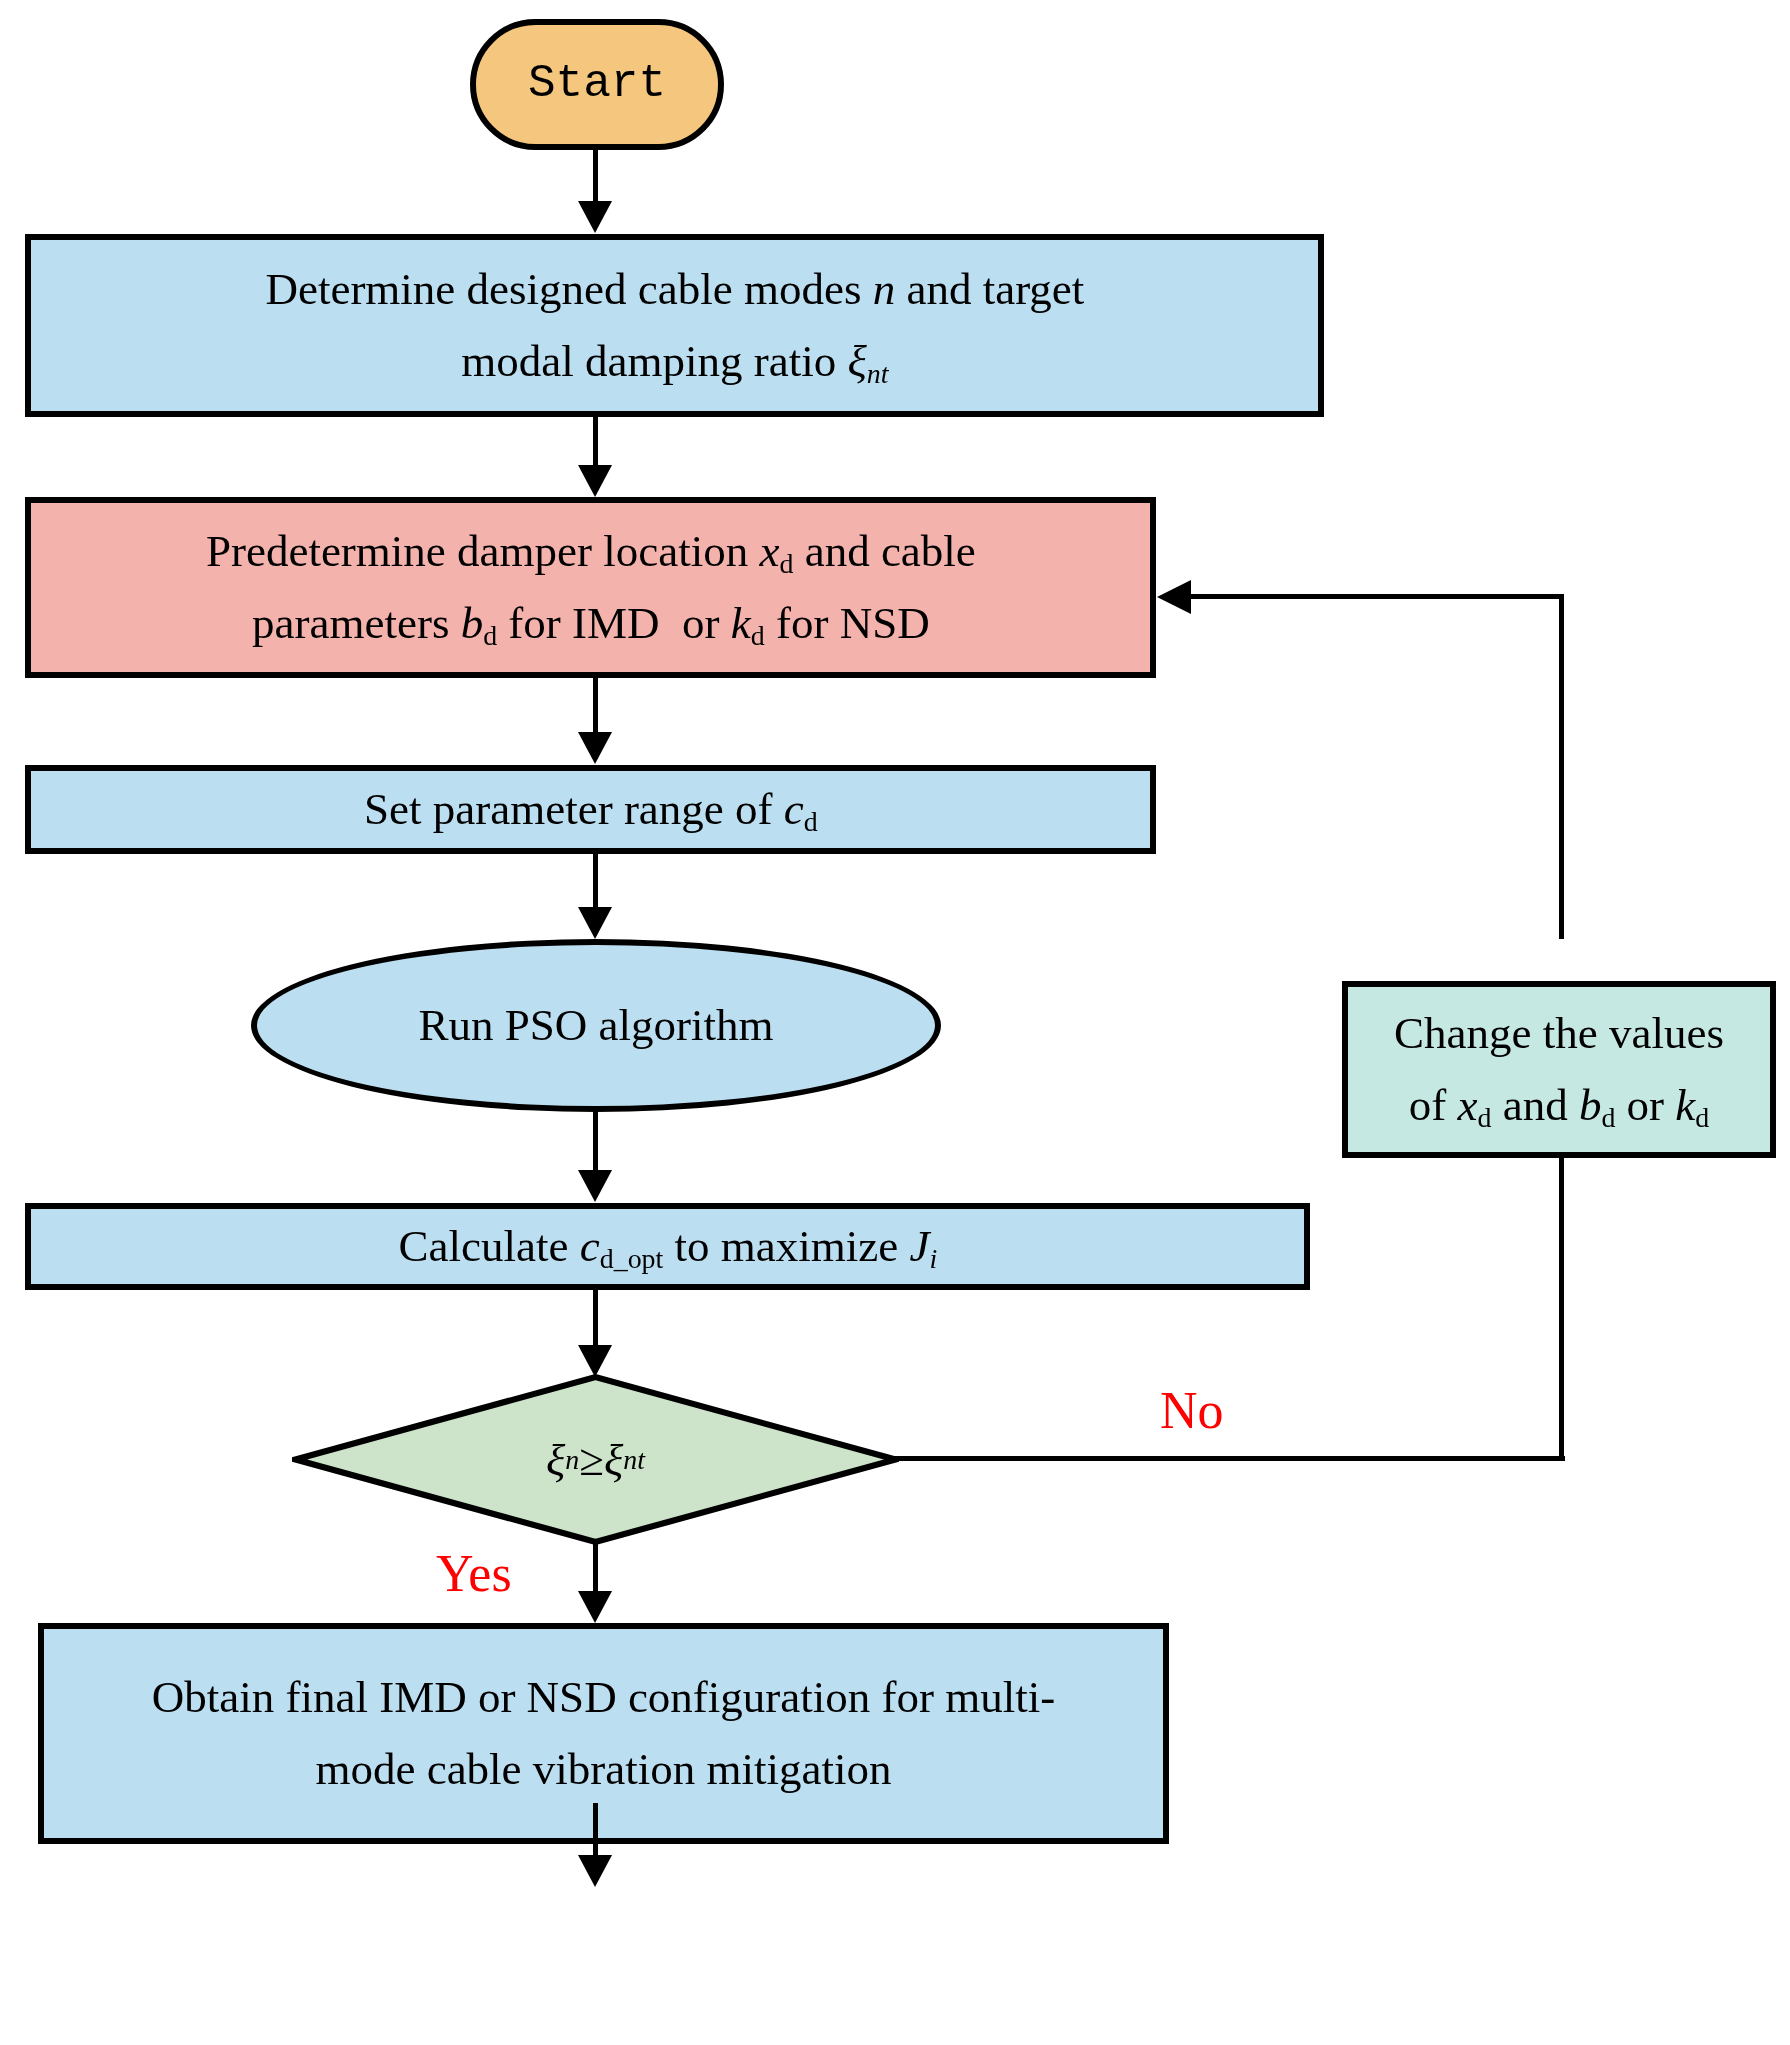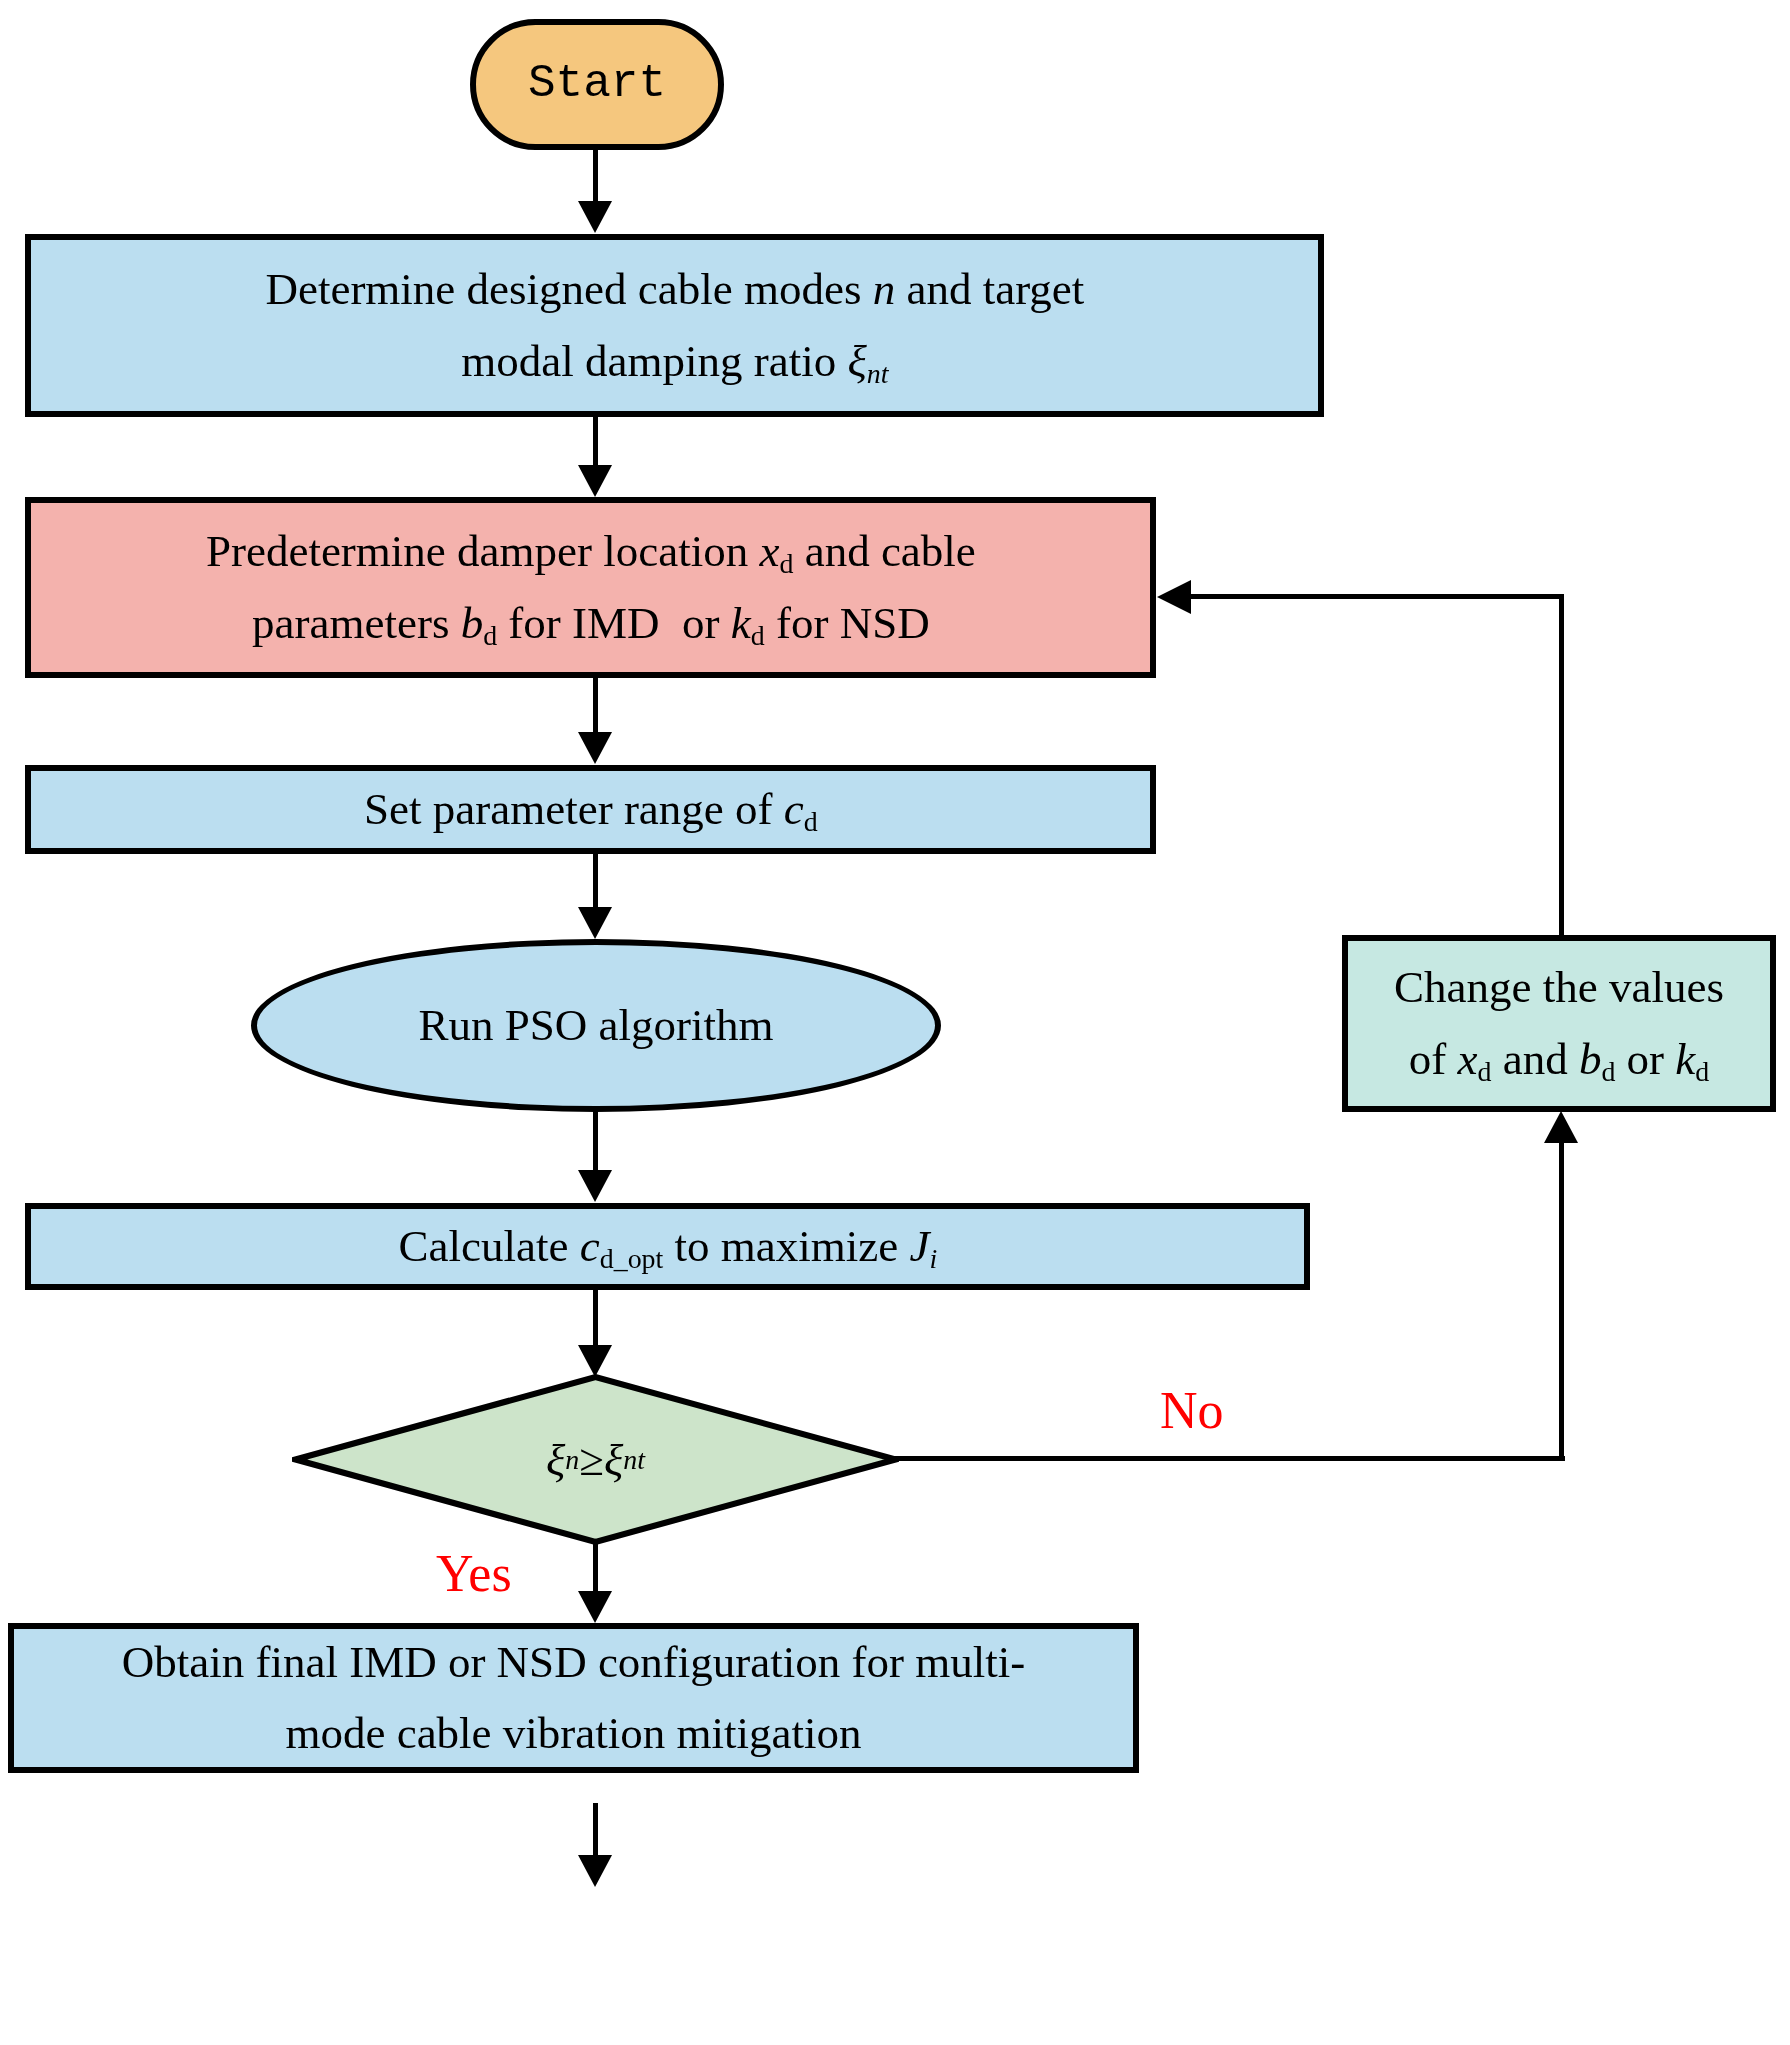--- a/index.html
+++ b/index.html
@@ -8,21 +8,21 @@
     font-family:"Liberation Serif", serif;color:#000;
   }
   .node{
     position:absolute;display:flex;align-items:center;justify-content:center;
     text-align:center;box-sizing:border-box;border:6.2px solid var(--line);
     font-size:45px;line-height:1.58;
   }
   .capsule{background:var(--capsule);border-radius:71px;font-size:46px;font-family:Liberation Mono, monospace;}
   .process{background:var(--process);}
   .pink{background:var(--predetermine);}
-  .feedback{background:var(--feedback);}
+  .feedback{background:var(--feedback);margin-top:46px;}
   .ellipse{background:var(--process);border-radius:50%;}
   .diamond-wrap{position:absolute;}
   .diamond-text{
     position:absolute;display:flex;align-items:center;justify-content:center;
     font-size:45px;
   }
   .vline,.hline{position:absolute;background:var(--line);}
   .vline{width:5.4px;}
   .hline{height:5.4px;}
   .head{position:absolute;width:0;height:0;}
@@ -89,21 +89,21 @@
       <span> ≥ </span>
       <span class="i">ξ</span>
       <span class="i sub">nt</span>
     </div>
 
   <div class="edge-label" style="left:436px;top:1548px;width:154px;">Yes</div>
 
   <div class="vline" style="left:593px;top:1541px;height:52px;"></div>
   <div class="head head-down" style="left:578px;top:1591px;"></div>
 
-  <div class="node process" style="left:8px;top:1623px;width:1131px;height:150px;">
+  <div class="node process" style="left:38px;top:1623px;width:1131px;height:221px;">
     <div><span>Obtain final IMD or NSD configuration for multi-</span><br><span>mode cable vibration mitigation</span></div>
   </div>
 
   <div class="vline" style="left:593px;top:1803px;height:54px;"></div>
   <div class="head head-down" style="left:578px;top:1855px;"></div>
 
 
   <div class="edge-label" style="left:1160px;top:1385px;width:154px;">No</div>
 
   <div class="hline" style="left:891px;top:1456px;width:674px;"></div>

